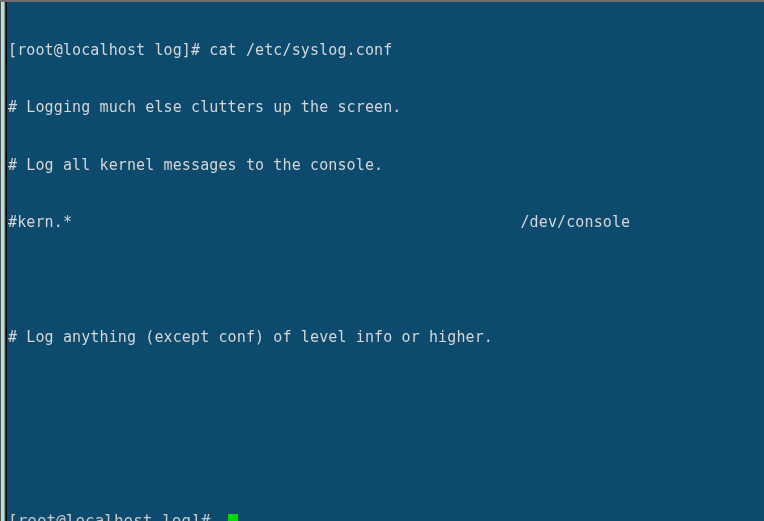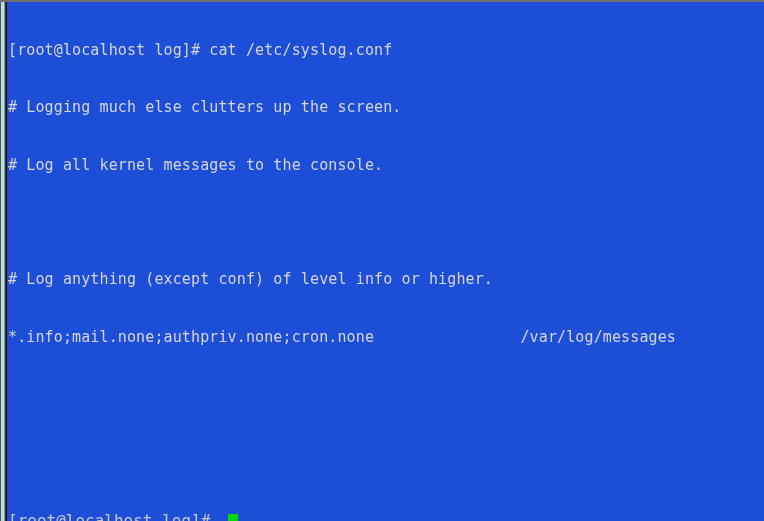--- a/index.html
+++ b/index.html
@@ -76,32 +76,32 @@
     top: 511px;
     width: 756px;
     height: 10px;
     overflow: hidden;
   }
   #last-row .line { color: #c9c9c9; }
 </style>
 </head>
 <body>
 
-<div id="terminal-window" style="background: #1d4ed8;">
+<div id="terminal-window" style="background: #0c4a6e;">
 
   <div id="window-top-edge" style="background: rgb(110, 112, 112);"></div>
   <div id="left-edge-strip"></div>
 
   <div id="screen" style="color: rgb(214, 214, 214);">
     <div class="line">[root@localhost log]# cat /etc/syslog.conf</div>
     <div class="line"># Logging much else clutters up the screen.</div>
     <div class="line"># Log all kernel messages to the console.</div>
+    <div class="line">#kern.*                                                 /dev/console</div>
     <div class="line blank"></div>
     <div class="line"># Log anything (except conf) of level info or higher.</div>
-    <div class="line">*.info;mail.none;authpriv.none;cron.none                /var/log/messages</div>
     <div class="line blank"></div>
     
     
     
     
     
     
     
     
     

